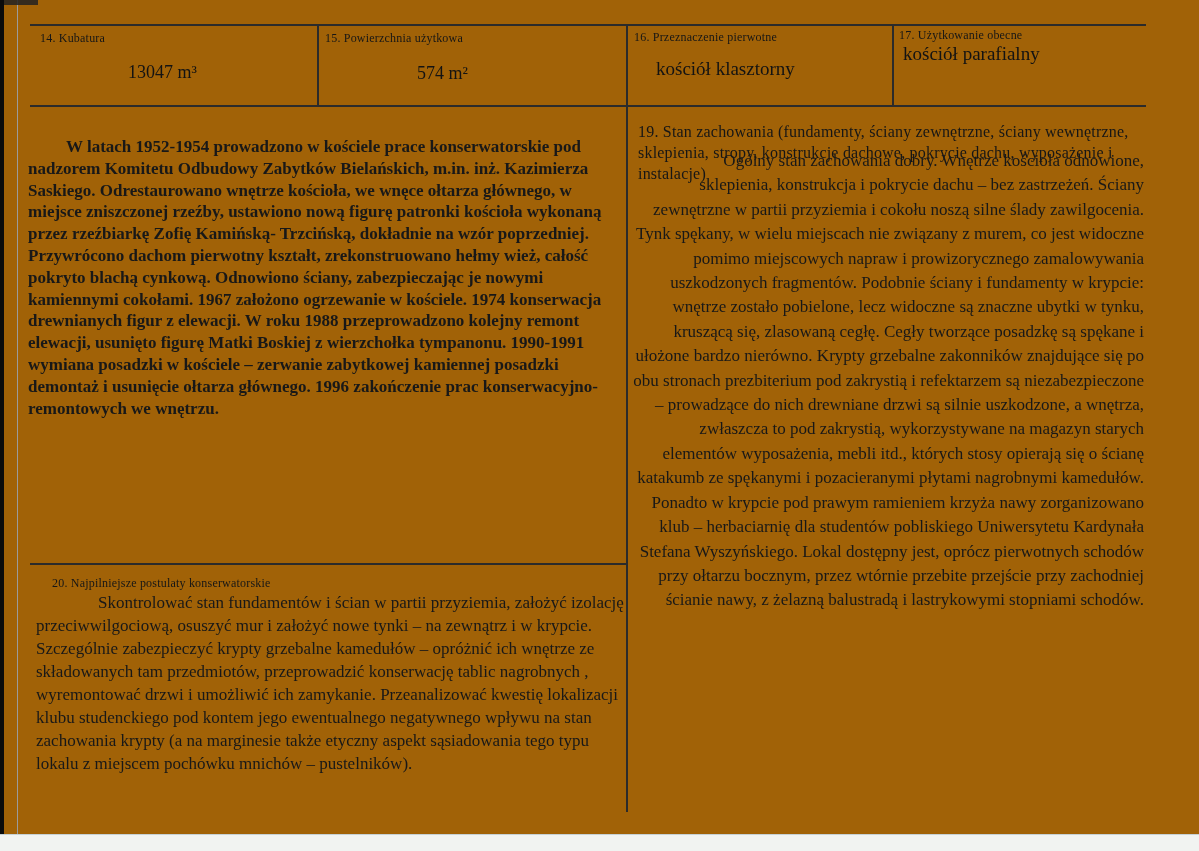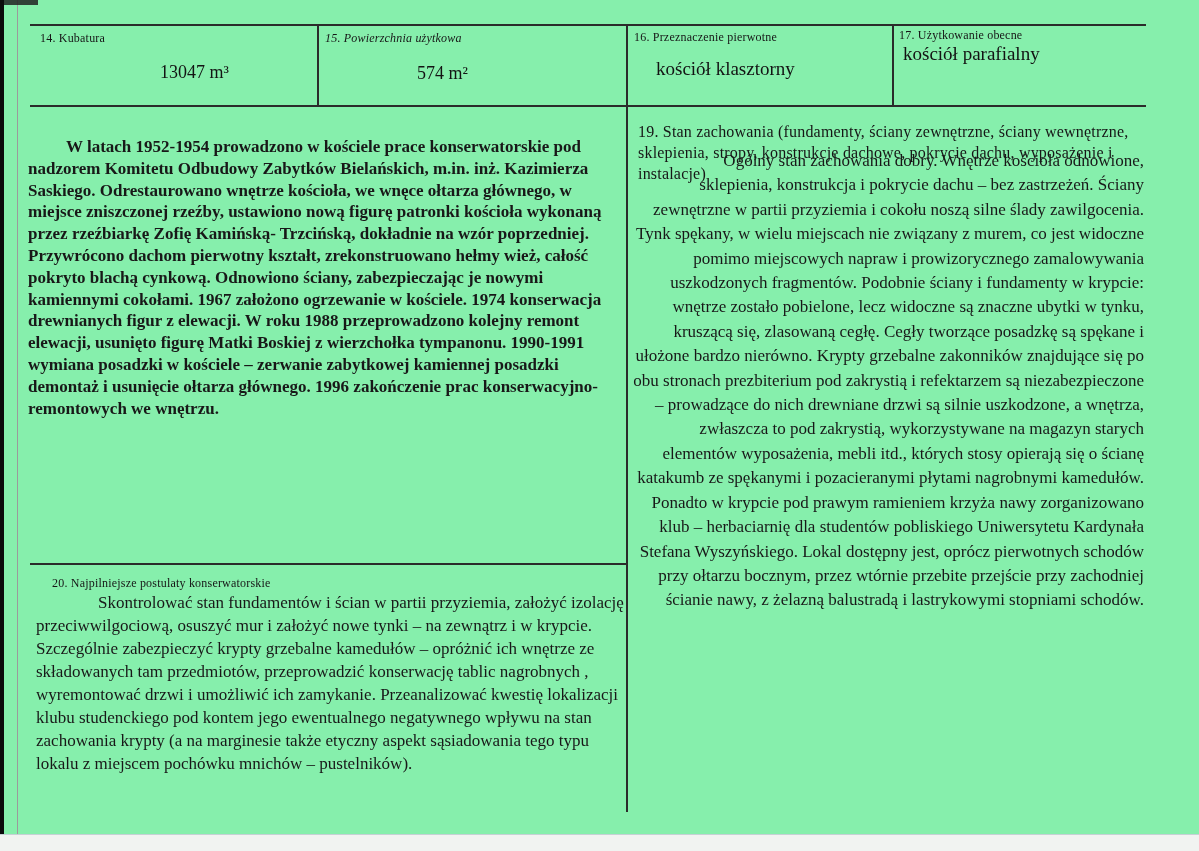--- a/index.html
+++ b/index.html
@@ -1,19 +1,19 @@
 <!DOCTYPE html>
 <html lang="pl"><head>
 <meta charset="utf-8">
 <style>
   html,body{margin:0;padding:0;background:#d8d8d6;}
   .page{
     position:relative;
     width:1199px;height:851px;
-    background:#86efac;
+    background:#a16207;
     overflow:hidden;
     font-family:"Liberation Serif","DejaVu Serif",serif;
     color:#1b1b1b;
   }
   
   .edge-left{position:absolute;left:0;top:0;width:4px;height:851px;background:#0b0b0b;}
   .fold-line{position:absolute;left:17px;top:0;width:1px;height:847px;background:#9b9b9b;}
   .corner-smudge{position:absolute;left:4px;top:0;width:34px;height:5px;background:#222;opacity:.85;}
   .paper-bottom-line{position:absolute;left:0;top:834px;width:1199px;height:1px;background:#c6d1d5;}
   .below-paper{position:absolute;left:0;top:835px;width:1199px;height:16px;background:#f1f3f1;}
@@ -53,23 +53,23 @@
 
   <div class="rule h" style="left:30px;top:24px;width:1116px;"></div>
   <div class="rule h" style="left:30px;top:105px;width:1116px;"></div>
   <div class="rule v" style="left:317px;top:24px;height:83px;"></div>
   <div class="rule v" style="left:626px;top:24px;height:83px;"></div>
   <div class="rule v" style="left:892px;top:24px;height:83px;"></div>
   <div class="rule v" style="left:626px;top:105px;height:707px;"></div>
   <div class="rule h" style="left:30px;top:563px;width:597px;height:1.5px;"></div>
 
   <div class="flabel" style="left:40px;top:31px;">14. Kubatura</div>
-  <div class="fvalue" style="left:128px;top:62px;margin-left:32px;">13047 m³</div>
+  <div class="fvalue" style="left:128px;top:62px;">13047 m³</div>
 
-  <div class="flabel" style="left:325px;top:31px;font-style:italic;">15. Powierzchnia użytkowa</div>
+  <div class="flabel" style="left:325px;top:31px;">15. Powierzchnia użytkowa</div>
   <div class="fvalue" style="left:417px;top:63px;">574 m²</div>
 
   <div class="flabel" style="left:634px;top:30px;text-align:center;">16. Przeznaczenie pierwotne</div>
   <div class="fvalue big" style="left:656px;top:58px;">kościół klasztorny</div>
 
   <div class="flabel" style="left:899px;top:28px;">17. Użytkowanie obecne</div>
   <div class="fvalue big" style="left:903px;top:43px;">kościół parafialny</div>
 
   <div class="ftext" id="t18">W latach 1952-1954 prowadzono w kościele prace konserwatorskie pod nadzorem Komitetu Odbudowy Zabytków Bielańskich, m.in. inż. Kazimierza Saskiego. Odrestaurowano wnętrze kościoła, we wnęce ołtarza głównego, w miejsce zniszczonej rzeźby, ustawiono nową figurę patronki kościoła wykonaną przez rzeźbiarkę Zofię Kamińską- Trzcińską, dokładnie na wzór poprzedniej. Przywrócono dachom pierwotny kształt, zrekonstruowano hełmy wież, całość pokryto blachą cynkową. Odnowiono ściany, zabezpieczając je nowymi kamiennymi cokołami. 1967 założono ogrzewanie w kościele. 1974 konserwacja drewnianych figur z elewacji. W roku 1988 przeprowadzono kolejny remont elewacji, usunięto figurę Matki Boskiej z wierzchołka tympanonu. 1990-1991 wymiana posadzki w kościele – zerwanie zabytkowej kamiennej posadzki demontaż i usunięcie ołtarza głównego. 1996 zakończenie prac konserwacyjno-remontowych we wnętrzu.</div>
 

